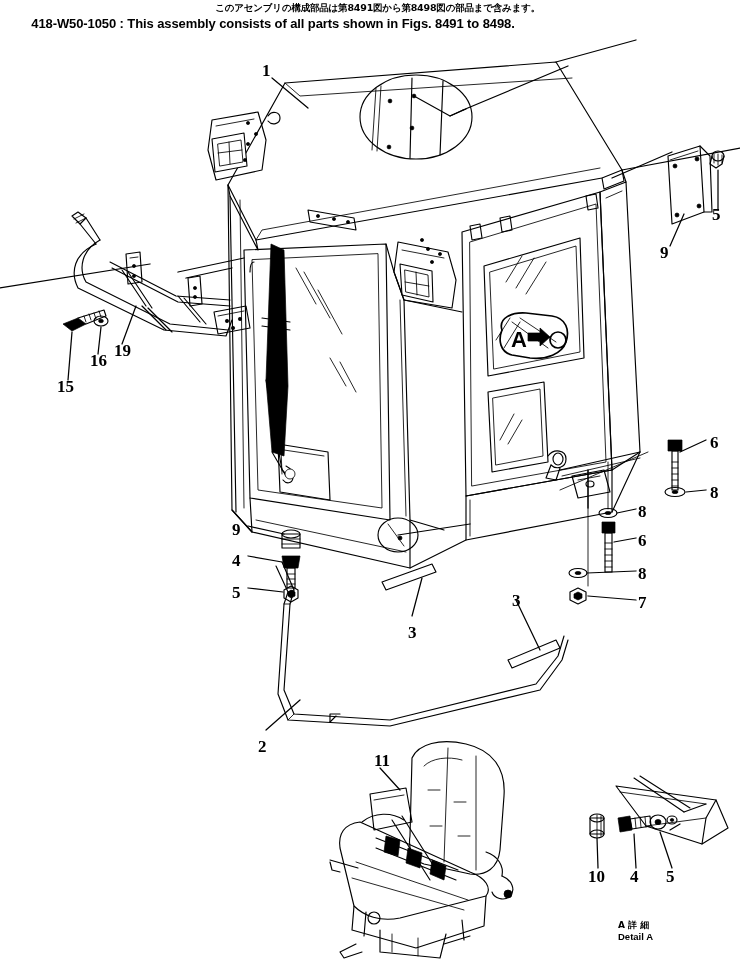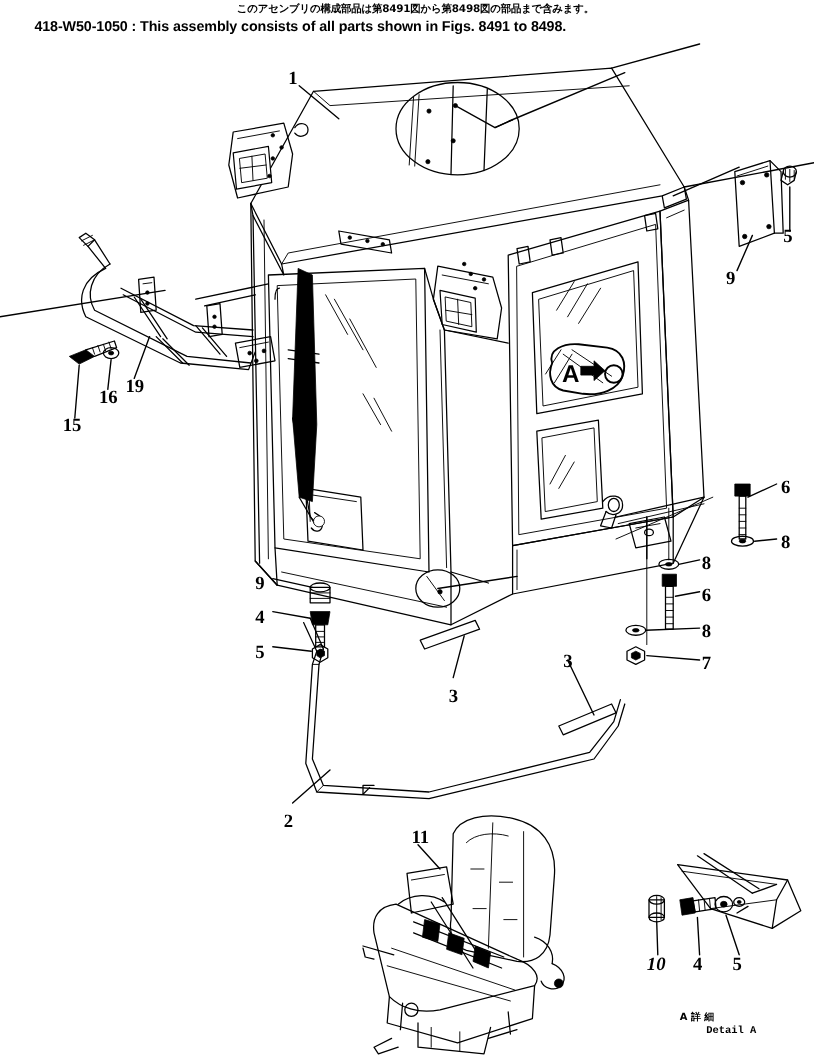--- a/index.html
+++ b/index.html
@@ -22,21 +22,21 @@
   }
   .lbl{
     position:absolute;font-size:17px;font-weight:bold;
     font-family:"Liberation Serif","DejaVu Serif",serif;
     line-height:1;white-space:nowrap;
   }
   .detail-cap{
     position:absolute;font-size:9px;font-weight:bold;line-height:1.25;
     font-family:"DejaVu Sans",sans-serif;white-space:nowrap;
   }
-  .detail-cap .l2{font-family:Liberation Mono, monospace;font-size:9.5px;margin-left:24px;}
+  .detail-cap .l2{font-family:Liberation Sans, sans-serif;font-size:9.5px;}
   svg{position:absolute;left:0;top:0;}
   .ln{fill:none;stroke:#000;stroke-width:1.15;stroke-linecap:round;stroke-linejoin:round;}
   .ln-t{fill:none;stroke:#000;stroke-width:0.85;stroke-linecap:round;stroke-linejoin:round;}
   .ln-h{fill:none;stroke:#000;stroke-width:1.7;stroke-linecap:round;stroke-linejoin:round;}
   .fl{fill:#000;stroke:#000;stroke-width:0.7;stroke-linejoin:round;}
   .wh{fill:#fff;stroke:#000;stroke-width:1.1;stroke-linejoin:round;}
   .wh-t{fill:#fff;stroke:#000;stroke-width:0.8;stroke-linejoin:round;}
   .leader{fill:none;stroke:#000;stroke-width:1.25;stroke-linecap:round;}
 </style>
 </head>
@@ -465,21 +465,21 @@
   <div class="lbl" style="left:512px;top:592px;">3</div>
   <div class="lbl" style="left:232px;top:552px;">4</div>
   <div class="lbl" style="left:232px;top:584px;">5</div>
   <div class="lbl" style="left:710px;top:434px;">6</div>
   <div class="lbl" style="left:710px;top:484px;">8</div>
   <div class="lbl" style="left:638px;top:503px;">8</div>
   <div class="lbl" style="left:638px;top:532px;">6</div>
   <div class="lbl" style="left:638px;top:565px;">8</div>
   <div class="lbl" style="left:638px;top:594px;">7</div>
   <div class="lbl" style="left:232px;top:521px;">9</div>
-  <div class="lbl" style="left:588px;top:868px;font-style:italic;">10</div>
+  <div class="lbl" style="left:588px;top:868px;">10</div>
   <div class="lbl" style="left:630px;top:868px;">4</div>
   <div class="lbl" style="left:666px;top:868px;">5</div>
   <div class="lbl" style="left:374px;top:752px;">11</div>
   <div class="lbl" style="left:660px;top:244px;">9</div>
   <div class="lbl" style="left:712px;top:206px;">5</div>
   <div class="lbl" style="left:114px;top:342px;">19</div>
   <div class="lbl" style="left:57px;top:378px;">15</div>
   <div class="lbl" style="left:90px;top:352px;text-align:right;">16</div>
 
   <div class="detail-cap" style="left:618px;top:920px;">

